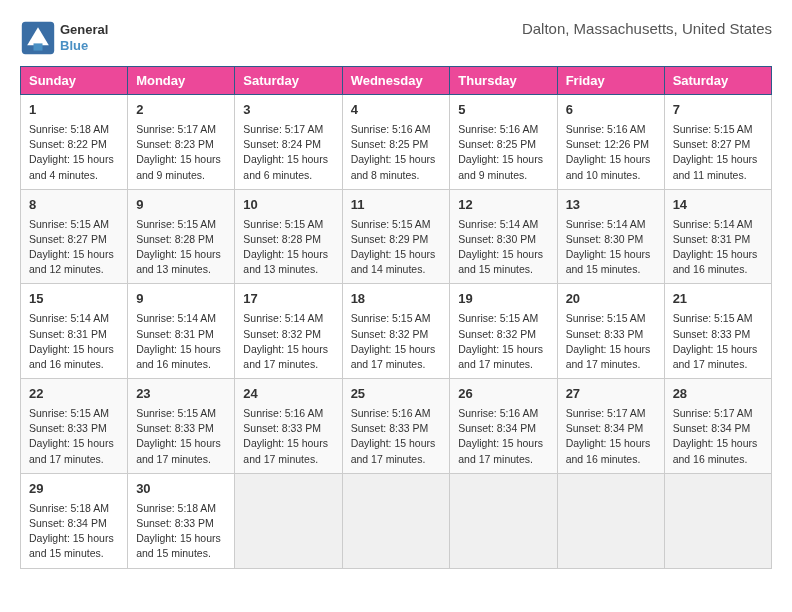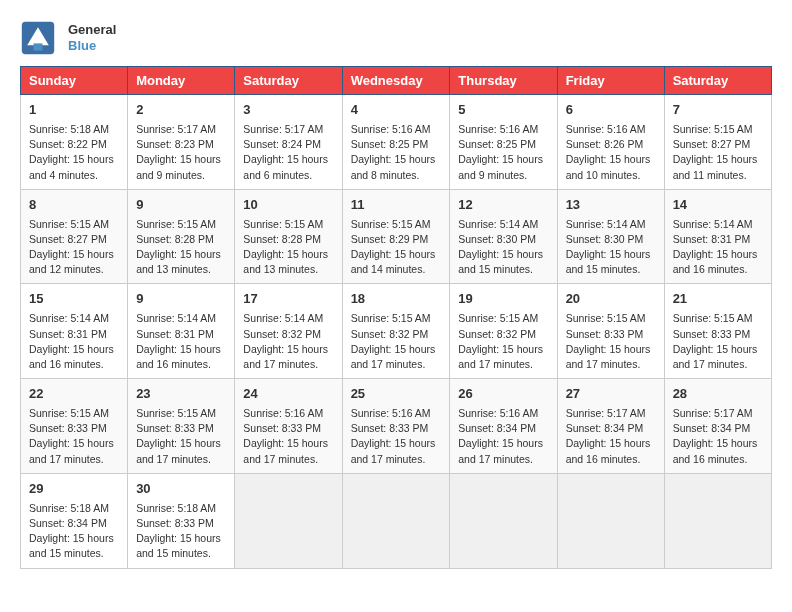--- a/index.html
+++ b/index.html
@@ -12,21 +12,21 @@
     }
     .header-area {
       display: flex;
       justify-content: space-between;
       align-items: flex-start;
       margin-bottom: 10px;
     }
     .logo {
       display: flex;
       align-items: center;
-      gap: 12px;
+      gap: 4px;
     }
     .logo-text {
       display: flex;
       flex-direction: column;
       font-size: 13px;
       font-weight: bold;
       color: #333;
       line-height: 1.2;
     }
     .logo-text span:last-child { color: #4a90c4; }
@@ -45,21 +45,21 @@
     .location-title {
       font-size: 15px;
       color: #555;
     }
     table {
       width: 100%;
       border-collapse: collapse;
       border: 1px solid #ccc;
     }
     th {
-      background-color: #ef4444;
+      background-color: #ec4899;
       color: #fff;
       text-align: left;
       padding: 6px 8px;
       font-size: 13px;
       font-weight: bold;
       border: 1px solid #2d5a8a;
     }
     td {
       vertical-align: top;
       padding: 6px 8px;
@@ -91,20 +91,21 @@
       <rect x="2" y="2" width="36" height="36" rx="4" fill="#3a6ea5"></rect>
       <polygon points="20,8 32,28 8,28" fill="white"></polygon>
       <rect x="15" y="26" width="10" height="8" fill="#4a90c4"></rect>
     </svg>
     <div class="logo-text">
       <span>General</span>
       <span>Blue</span>
     </div>
   </div>
   <div class="title-area">
+    <div class="location-title">Dalton, Massachusetts, United States</div>
   </div>
 </div>
 
 <table>
   <thead>
     <tr>
     <th>Sunday</th>
         <th>Monday</th>
         <th>Saturday</th>
         <th>Wednesday</th>
@@ -146,21 +147,21 @@
         <td>
           <span class="day-num">5</span>
           <div>Sunrise: 5:16 AM</div>
           <div>Sunset: 8:25 PM</div>
           <div>Daylight: 15 hours</div>
           <div>and 9 minutes.</div>
         </td>
         <td>
           <span class="day-num">6</span>
           <div>Sunrise: 5:16 AM</div>
-          <div>Sunset: 8:26 PM</div>
+          <div>Sunset: 12:26 PM</div>
           <div>Daylight: 15 hours</div>
           <div>and 10 minutes.</div>
         </td>
         <td>
           <span class="day-num">7</span>
           <div>Sunrise: 5:15 AM</div>
           <div>Sunset: 8:27 PM</div>
           <div>Daylight: 15 hours</div>
           <div>and 11 minutes.</div>
         </td>

